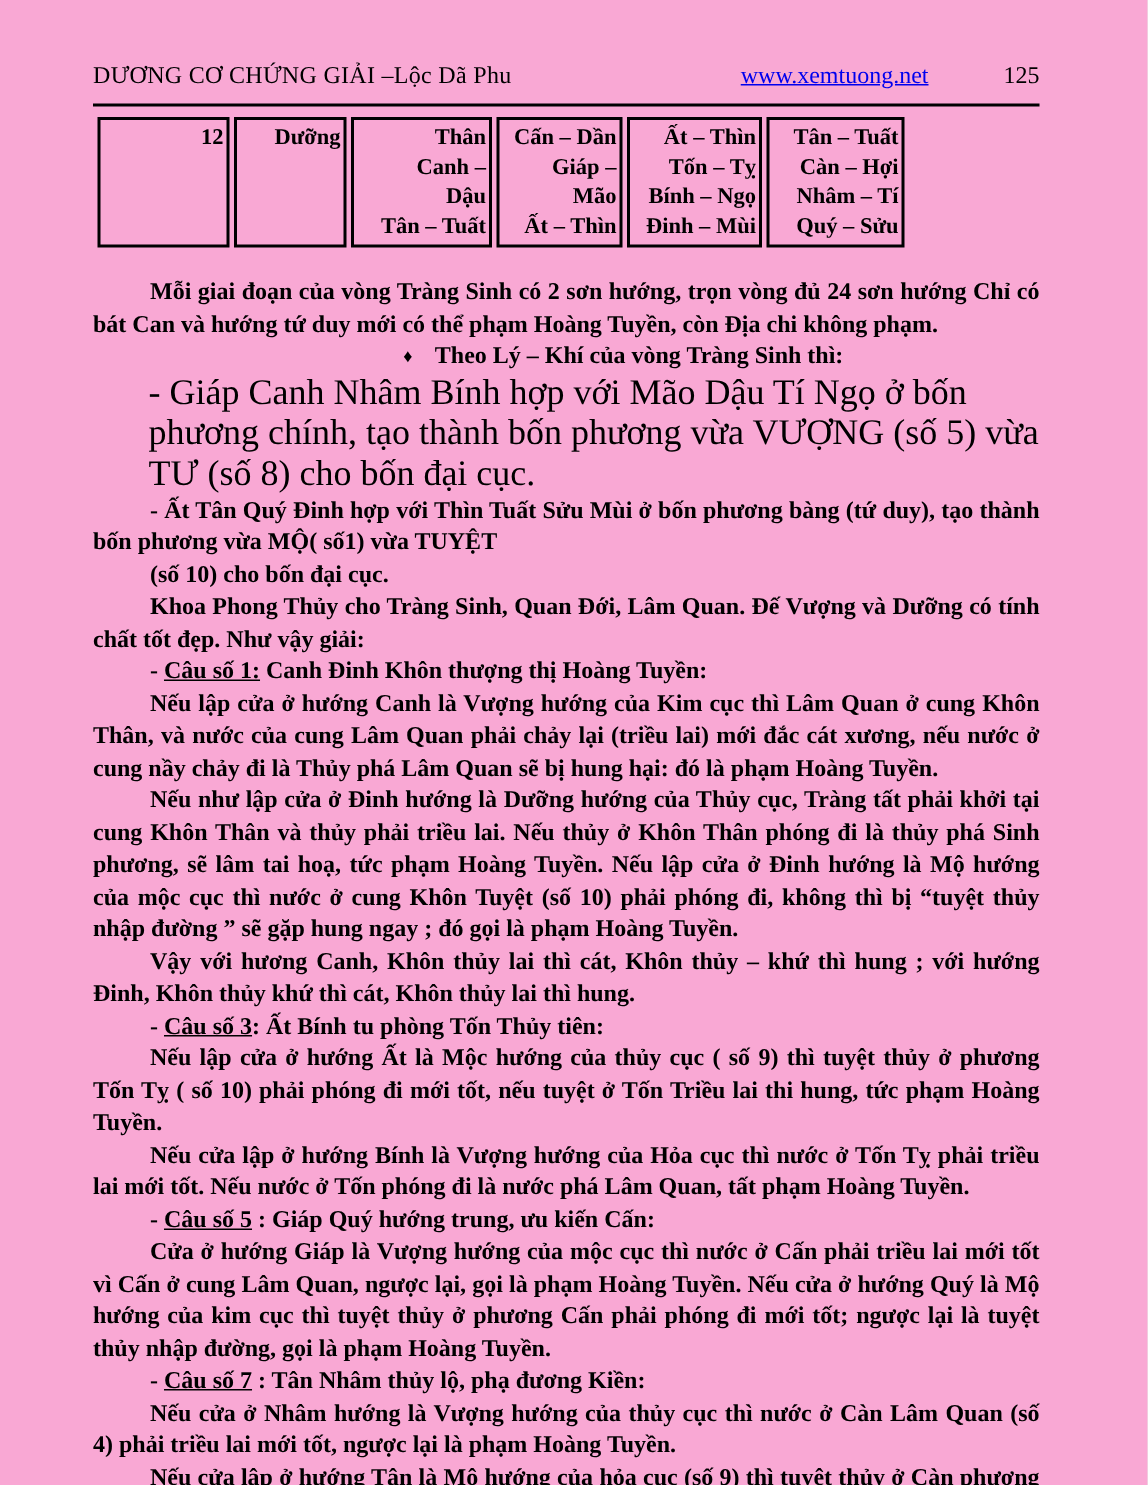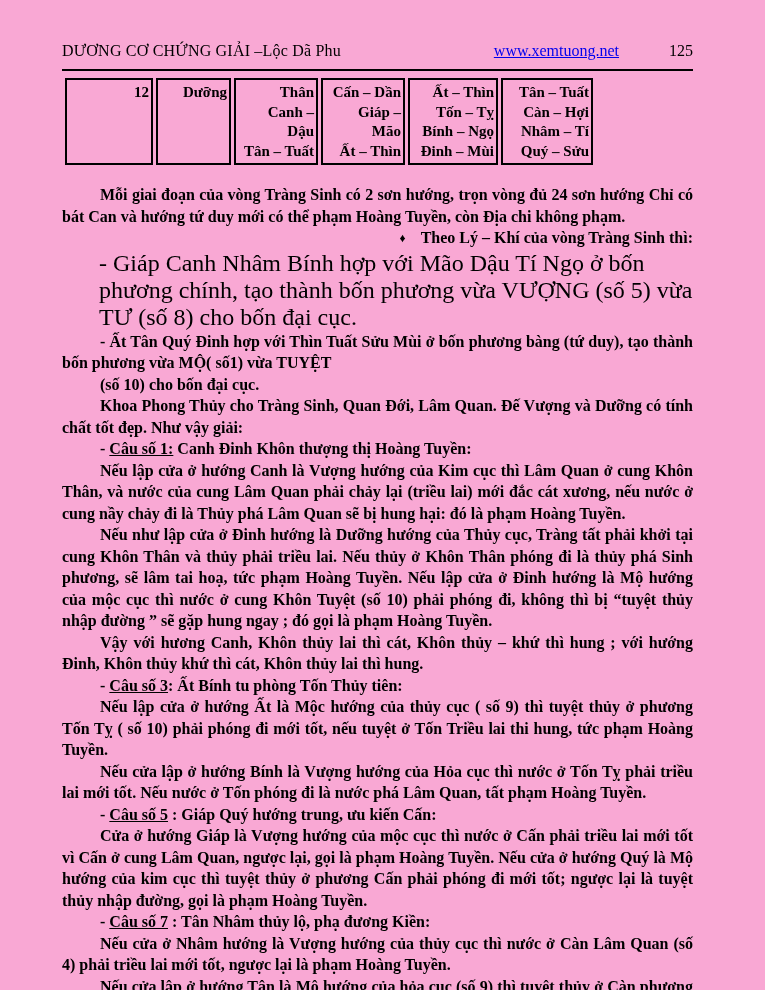--- a/index.html
+++ b/index.html
@@ -36,37 +36,37 @@
   table.stage-table td {
     border: 2px solid #000;
     vertical-align: top;
     text-align: right;
     line-height: 19.5px;
     padding: 3px 2px 2px 2px;
     height: 84px;
   }
   td.c1 { width: 88px; }
   td.c2 { width: 75px; }
-  td.c3 { width: 84px; }
+  td.c3 { width: 94px; }
   td.c4 { width: 84px; }
   td.c5 { width: 90px; }
   td.c6 { width: 92px; }
   .cell-line { display: block; }
   
   .body-text { margin-top: 19px; }
   .body-text p {
     font-size: 16px;
     font-weight: bold;
     line-height: 21.5px;
     text-align: justify;
   }
   p.indent { text-indent: 38px; }
   p.hline { text-align: left; }
   .u { text-decoration: underline; }
-  p.bullet-line { text-align: right; text-indent: 38px; }
+  p.bullet-line { text-align: center; text-indent: 38px; }
   .diamond { display: inline-block; font-size: 12px; vertical-align: 1px; margin-right: 15px; }
   p.quote-block {
     font-weight: normal;
     font-size: 24px;
     line-height: 27px;
     margin-left: 37px;
     text-align: left;
     text-indent: 0;
   }
 </style>

